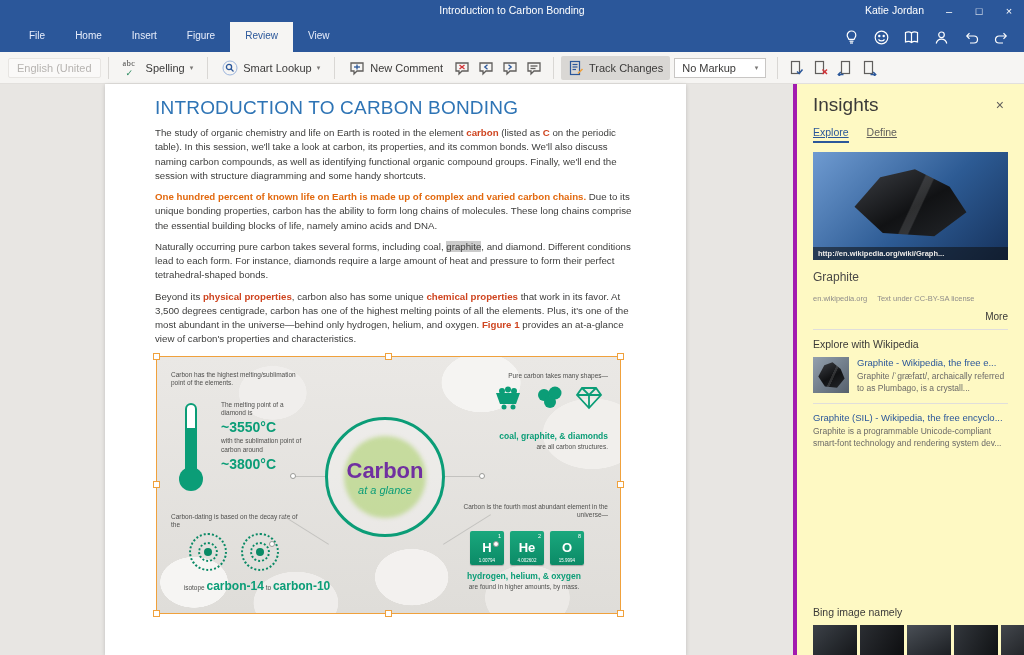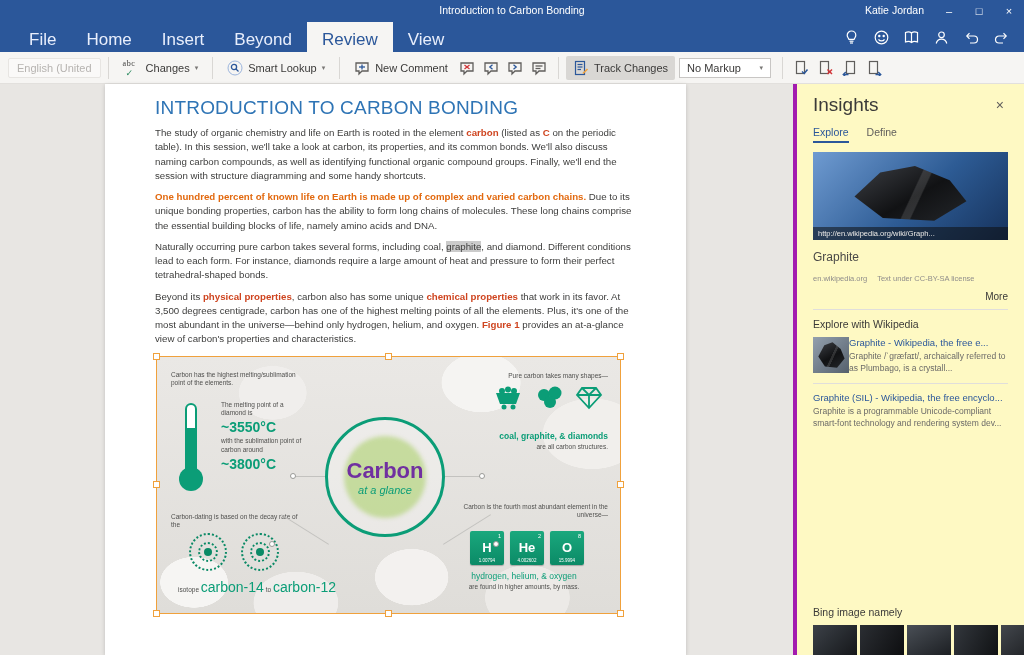--- a/index.html
+++ b/index.html
@@ -19,21 +19,21 @@
   .tb-title { position:absolute; left:50%; top:4px; transform:translateX(-50%); white-space:nowrap; }
   .tb-user  { position:absolute; right:100px; top:4px; }
   .win-controls { position:absolute; right:0; top:0; height:22px; display:flex; }
   .wc { width:30px; height:22px; display:flex; align-items:center; justify-content:center; font-size:11px; }
   
   .tabrow {
     position:absolute; top:22px; left:0; right:0; height:30px;
     background:#2b579a; display:flex; align-items:stretch; padding-left:14px;
   }
   .tab {
-    color:#e8eefc; font-size:17px; padding:8px 15px 0 15px; cursor:default;
+    color:#e8eefc; font-size:10px; padding:8px 15px 0 15px; cursor:default;
   }
   .tab.active { background:#f6f5f3; color:#2b579a; }
   .tabrow-icons { margin-left:auto; display:flex; align-items:center; gap:13px; padding-right:14px; }
   .tico { width:17px; height:17px; display:block; }
   
   .ribbon {
     position:absolute; top:52px; left:0; right:0; height:32px;
     background:#f6f5f3; border-bottom:1px solid #e2e0dd;
     display:flex; align-items:center; padding:0 8px; font-size:11px;
     white-space:nowrap;
@@ -115,68 +115,68 @@
   .shapes-icons { right:16px; top:28px; display:flex; gap:9px; align-items:flex-end; }
   .shapes-icons svg { display:block; }
   .shapes-label { right:12px; top:74px; width:160px; text-align:right; font-size:8.5px; font-weight:700; color:#0b9d77; }
   .shapes-sub { right:12px; top:86px; width:160px; text-align:right; }
   .dating-note { left:14px; top:156px; width:136px; }
   .isotopes { left:32px; top:176px; display:flex; gap:14px; }
   .iso-circle { width:38px; height:38px; border:2px dotted #0b8a66; border-radius:50%; position:relative; }
   .iso-circle .inner { position:absolute; inset:7px; border:2px dotted #0b8a66; border-radius:50%; }
   .iso-circle .core { position:absolute; left:50%; top:50%; width:8px; height:8px; margin:-4px 0 0 -4px; border-radius:50%; background:#0b8a66; }
   .iso-labels { left:10px; top:222px; width:180px; font-size:6.5px; color:#4f4f4d; text-align:center; }
-  .iso-name { font-size:14px; font-weight:400; color:#0b9d77; }
+  .iso-name { font-size:12px; font-weight:700; color:#0b9d77; }
   .abund-note { right:12px; top:146px; width:150px; text-align:right; }
   .cells { right:36px; top:174px; display:flex; gap:6px; }
   .cell {
     width:34px; height:34px; border-radius:2px; position:relative; color:#fff;
     background:linear-gradient(#1aa87d,#0b8a66);
     box-shadow:0 1px 1px rgba(0,0,0,.25);
   }
   .cell .num { position:absolute; top:2px; right:3px; font-size:5.5px; }
   .cell .sym { position:absolute; top:9px; left:0; right:0; text-align:center; font-size:13px; font-weight:700; }
   .cell .mass { position:absolute; bottom:2px; left:0; right:0; text-align:center; font-size:4.5px; }
-  .cells-label { right:6px; top:214px; width:180px; text-align:center; font-size:8.5px; font-weight:400; color:#0b9d77; }
+  .cells-label { right:6px; top:214px; width:180px; text-align:center; font-size:8.5px; font-weight:700; color:#0b9d77; }
   .cells-sub { right:6px; top:226px; width:180px; text-align:center; }
   .ig-line { background:#c3c2bf; height:1px; z-index:1; }
   .lineL { left:138px; top:119px; width:32px; }
   .lineR { left:286px; top:119px; width:38px; }
   .lineBL { left:120px; top:172px; width:56px; transform:rotate(32deg); }
   .lineBR { left:282px; top:172px; width:56px; transform:rotate(-32deg); }
   .ig-dot { width:6px; height:6px; border:1.5px solid #9a9a97; background:#fff; border-radius:50%; z-index:2; }
   .dotL { left:133px; top:116px; } .dotR { left:322px; top:116px; }
   .dotBL { left:112px; top:184px; } .dotBR { left:336px; top:184px; }
   
   .insights {
     position:absolute; top:0; right:0; width:231px; height:571px;
     background:#fef9c3; border-left:4px solid #a21caf;
     padding:10px 16px 0 16px; display:flex; flex-direction:column; overflow:hidden;
   }
   .ins-head { display:flex; align-items:center; justify-content:space-between; }
   .ins-title { font-size:19px; color:#3b3a39; }
   .ins-close { font-size:14px; color:#605e5c; padding:2px 4px; }
   .ins-tabs { display:flex; gap:18px; margin:10px 0 9px; font-size:10.5px; }
-  .ins-tab { color:#605e5c; padding-bottom:3px; }
+  .ins-tab { color:#605e5c; padding-bottom:3px;text-decoration:underline; }
   .ins-tab.active { color:#2b579a; border-bottom:2px solid #2b579a; }
-  .hero { position:relative; height:88px; background:linear-gradient(135deg,#6f9bd1 0%, #2d5b94 55%, #16325c 100%); overflow:hidden; }
+  .hero { position:relative; height:108px; background:linear-gradient(135deg,#6f9bd1 0%, #2d5b94 55%, #16325c 100%); overflow:hidden;font-weight:bold; }
   .rock { position:absolute; left:16%; top:10%; width:66%; height:74%;
     clip-path:polygon(8% 55%, 28% 18%, 55% 8%, 82% 30%, 95% 62%, 70% 92%, 30% 88%);
     background:linear-gradient(150deg,#43464c,#111214 55%,#26292d); }
   .rock .facet { position:absolute; inset:0;
     background:linear-gradient(115deg, rgba(255,255,255,.28) 0 16%, transparent 17% 52%, rgba(255,255,255,.12) 53% 58%, transparent 59%); }
   .hero-url { position:absolute; left:0; right:0; bottom:0; background:rgba(15,15,15,.55);
     color:#eceae7; font-size:7.5px; padding:2px 5px; }
   .card-title { font-size:12px; color:#4a4947; margin:10px 0 5px; }
   .card-text { font-size:9px; color:#6b6a68; line-height:1.42; }
   .card-src { display:flex; gap:10px; margin-top:5px; font-size:7.5px; color:#8f8d8b; }
   .more { text-align:right; font-size:10px; color:#3b3a39; margin:8px 0 7px; }
   .divider { height:1px; background:#e0dedb; margin:0 0 8px; }
   .sec-header { font-size:10.5px; color:#3b3a39; margin-bottom:7px; }
-  .result { display:flex; margin-bottom:8px; }
+  .result { display:flex; gap:8px; margin-bottom:8px; }
   .thumb { width:36px; height:36px; flex:0 0 auto; position:relative; overflow:hidden;
     background:linear-gradient(135deg,#93a0ae,#55606c); }
   .thumb .rock { left:8%; top:8%; width:84%; height:84%; }
   .r-title { font-size:9.5px; color:#2b579a; margin-bottom:3px; white-space:nowrap; overflow:hidden; }
   .r-text { font-size:8.5px; color:#6b6a68; line-height:1.4; }
   .bing { margin-top:auto; }
   .strip { display:flex; gap:3px; height:30px; }
   .bthumb { flex:0 0 44px; background:linear-gradient(135deg,#3c4148,#15171a); }
   .bthumb.b2 { background:linear-gradient(120deg,#2b2e33,#0d0e10); }
   .bthumb.b3 { background:linear-gradient(150deg,#4a4f56,#1c1f23); }
@@ -193,21 +193,21 @@
     <span class="wc">–</span>
     <span class="wc">□</span>
     <span class="wc">×</span>
   </div>
 </div>
 
 <div class="tabrow">
   <div class="tab">File</div>
   <div class="tab">Home</div>
   <div class="tab">Insert</div>
-  <div class="tab">Beyond</div>
+  <div class="tab">Figure</div>
   <div class="tab active">Review</div>
   <div class="tab">View</div>
   <div class="tabrow-icons">
     <svg class="tico" viewBox="0 0 17 17" fill="none" stroke="#fff" stroke-width="1.2">
         <path d="M8.5 2a4.3 4.3 0 0 1 4.3 4.3c0 1.8-1.2 2.7-1.7 4H5.9c-.5-1.3-1.7-2.2-1.7-4A4.3 4.3 0 0 1 8.5 2z"></path>
         <line x1="6.5" y1="12.2" x2="10.5" y2="12.2"></line>
         <line x1="7" y1="14" x2="10" y2="14"></line>
       </svg>
     <svg class="tico" viewBox="0 0 17 17" fill="none" stroke="#fff" stroke-width="1.2">
         <circle cx="8.5" cy="8.5" r="6.3"></circle>
@@ -238,21 +238,21 @@
   <div class="rbtn disabled">
     <span>English (United</span>
   </div>
   <div class="sep"></div>
 
   <div class="rbtn">
     <span class="abc-ic">
       <span class="abc">abc</span>
         <span class="chk">✓</span>
     </span>
-    <span>Changes</span>
+    <span>Spelling</span>
     <span class="chev">▾</span>
   </div>
   <div class="sep"></div>
 
   <div class="rbtn">
     <svg class="ic16" viewBox="0 0 16 16" fill="none">
         <circle cx="8" cy="8" r="7" stroke="#9cb5dd" stroke-width="1"></circle>
         <circle cx="7" cy="7" r="2.6" stroke="#2b579a" stroke-width="1.3"></circle>
         <line x1="9" y1="9" x2="11.5" y2="11.5" stroke="#2b579a" stroke-width="1.3"></line>
       </svg>
@@ -416,21 +416,21 @@
             </div>
           <div class="iso-circle">
               <div class="inner"></div>
               <div class="core"></div>
             </div>
         </div>
         <div class="iso-labels">
           <span class="iso-pre">isotope</span>
           <span class="iso-name">carbon-14</span>
           <span>to</span>
-          <span class="iso-name">carbon-12</span>
+          <span class="iso-name">carbon-10</span>
         </div>
 
         <div class="ig-note abund-note">Carbon is the fourth most abundant element in the universe—</div>
         <div class="cells">
           <div class="cell">
             <span class="num">1</span>
             <span class="sym">H</span>
             <span class="mass">1.00794</span>
           </div>
           <div class="cell">

